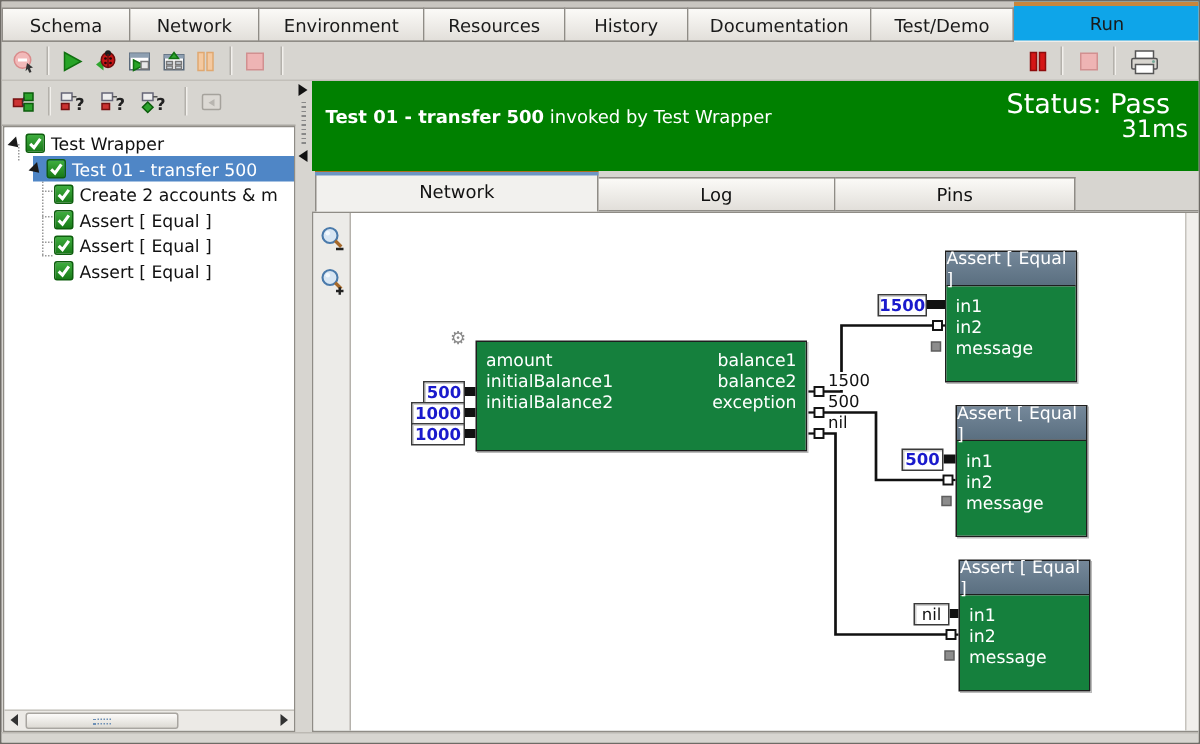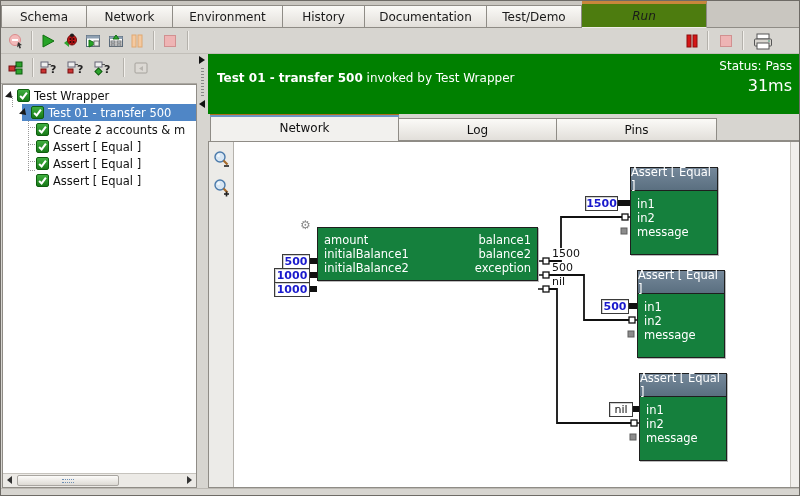--- a/index.html
+++ b/index.html
@@ -13,22 +13,22 @@
 
   
   .top-tabs { position:absolute; left:0; top:0; width:800px; height:27px; display:flex; border-bottom:1px solid #8f8c86; background:#c9c6c0; }
   .ttab {
     height:23px; margin-top:4px; display:flex; align-items:center; justify-content:center;
     background:linear-gradient(#fbfaf7,#e2dfda); border:1px solid #8f8c86; border-left:none;
     font-size:12px; color:#1a1a1a; cursor:default;
   }
   .ttab:first-child { border-left:1px solid #8f8c86; }
   .ttab.active {
-    height:27px; margin-top:0; background:#4d7c0f; border-bottom:1px solid #efede9;
-    border-top:3px solid #c8863c; position:relative; z-index:2;font-style:italic;
+    height:27px; margin-top:0; background:#0ea5e9; border-bottom:1px solid #efede9;
+    border-top:3px solid #c8863c; position:relative; z-index:2;
   }
 
   
   .toolbar { position:absolute; left:0; top:27px; width:800px; height:26px; background:#d7d5d0; border-bottom:1px solid #c2bfb9; }
   .tbtn { position:absolute; top:3px; width:20px; height:20px; display:flex; align-items:center; justify-content:center; border:1px solid transparent; border-radius:2px; }
   .tsep { position:absolute; top:3px; width:2px; height:19px; border-left:1px solid #b4b1ab; border-right:1px solid #f2f0ec; }
 
   
   .toolbar2 { position:absolute; left:0; top:53px; width:197px; height:30px; background:#d7d5d0; border-bottom:1px solid #aaa7a1; }
   .toolbar2 .tbtn { top:4px; }
@@ -60,21 +60,21 @@
   .splitter { position:absolute; left:196px; top:53px; width:11px; height:434px; background:#d7d5d0; }
   .sp-arrow-r { position:absolute; left:2px; top:2px; width:0; height:0; border-top:4px solid transparent; border-bottom:4px solid transparent; border-left:6px solid #111; }
   .sp-arrow-l { position:absolute; left:2px; top:46px; width:0; height:0; border-top:4px solid transparent; border-bottom:4px solid transparent; border-right:6px solid #111; }
   .sp-dots { position:absolute; left:4px; top:14px; width:3px; height:28px;
     background:repeating-linear-gradient(#888 0 1px, transparent 1px 3px); }
 
   
   .status-header { position:absolute; left:207px; top:53px; width:592px; height:60px; background:#008000; color:#fff; }
   .sh-line1 { position:absolute; left:9px; top:5px; font-size:12px;margin-top:12px; }
   .sh-title { font-weight:bold; }
-  .sh-status { position:absolute; right:8px; top:5px; font-size:12px; }
+  .sh-status { position:absolute; right:20px; top:5px; font-size:18px; }
   .sh-time { position:absolute; right:8px; top:22px; font-size:16px; }
 
   
   .rtabs { position:absolute; left:207px; top:113px; width:592px; height:27px; display:flex; background:#d7d5d0; }
   .rtab { height:23px; margin-top:4px; display:flex; align-items:center; justify-content:center;
     background:linear-gradient(#fbfaf7,#e2dfda); border:1px solid #8f8c86; border-left:none; font-size:12px; }
   .rtab.first { border-left:1px solid #8f8c86; margin-left:2px; }
   .rtab.active { height:27px; margin-top:0; background:#f2f1ee; border-bottom:none;
     border-top:none; position:relative; z-index:2; }
   .rtab.active::before { content:""; position:absolute; left:-1px; right:-1px; top:0; height:3px;
@@ -107,20 +107,21 @@
 </style>
 </head>
 <body>
 
 <div class="window">
 
   <div class="top-tabs">
     <div class="ttab" style="width:86px">Schema</div>
     <div class="ttab" style="width:86px">Network</div>
     <div class="ttab" style="width:110px">Environment</div>
+    <div class="ttab" style="width:94px">Resources</div>
     <div class="ttab" style="width:82px">History</div>
     <div class="ttab" style="width:122px">Documentation</div>
     <div class="ttab" style="width:95px">Test/Demo</div>
     <div class="ttab active" style="width:125px">Run</div>
   </div>
 
   <div class="toolbar">
     <div class="tbtn" style="left:5px">
       <svg width="16" height="16">
           <circle cx="7" cy="7" r="5.5" fill="#f2b9b9" stroke="#d98b8b"></circle>
@@ -385,21 +386,21 @@
 
         <rect x="399" y="264" width="6" height="6" fill="#111"></rect>
         <rect x="397" y="278" width="6" height="6" fill="#fff" stroke="#111" stroke-width="1.3"></rect>
         <line x1="403" y1="281" x2="405" y2="281" stroke="#111" stroke-width="1.5"></line>
         <rect x="396" y="292" width="6" height="6" fill="#8c8c8c" stroke="#5e5e5e"></rect>
       </svg>
 
       <div class="gear" style="left:66px;top:77px">⚙</div>
 
       <div class="node" style="left:83px;top:85px;width:221px">
-        <div class="node-body" style="height:52px;padding-top:5px">
+        <div class="node-body" style="height:72px;padding-top:5px">
           <div class="prow">
             <span>amount</span>
             <span>balance1</span>
           </div>
           <div class="prow">
             <span>initialBalance1</span>
             <span>balance2</span>
           </div>
           <div class="prow">
             <span>initialBalance2</span>

